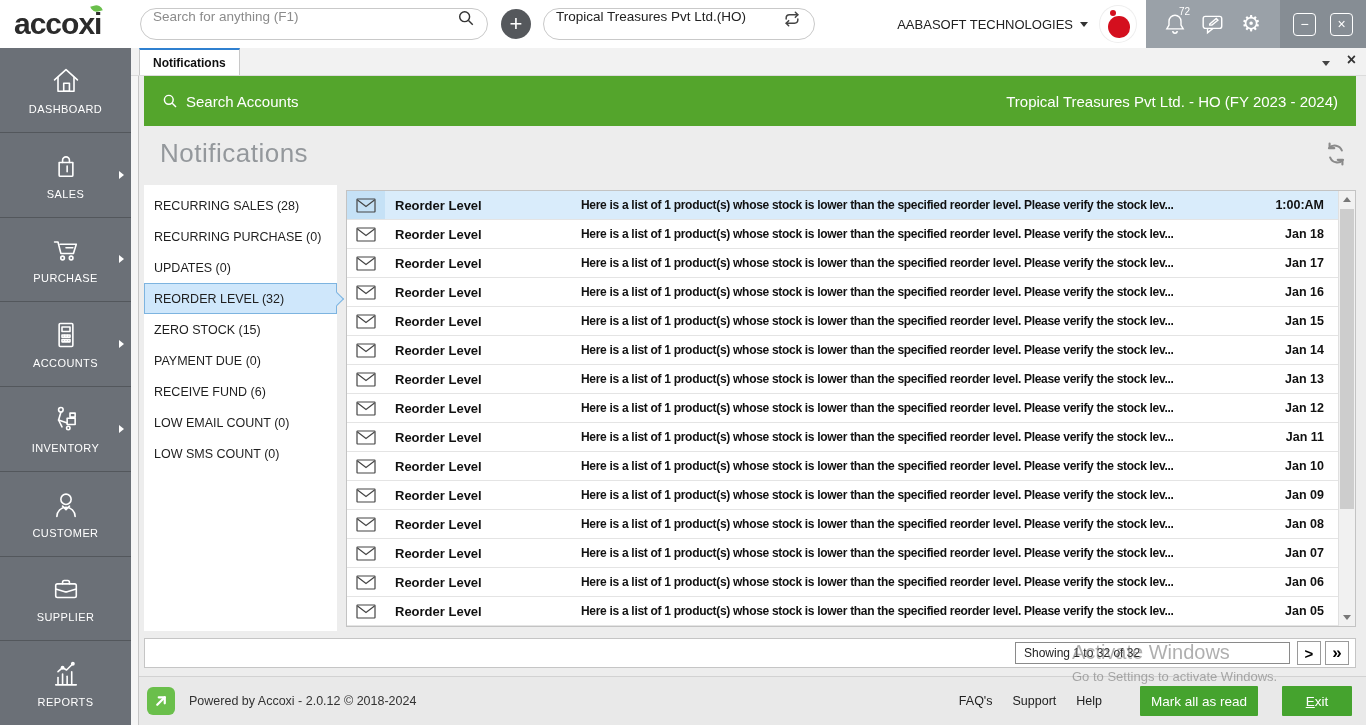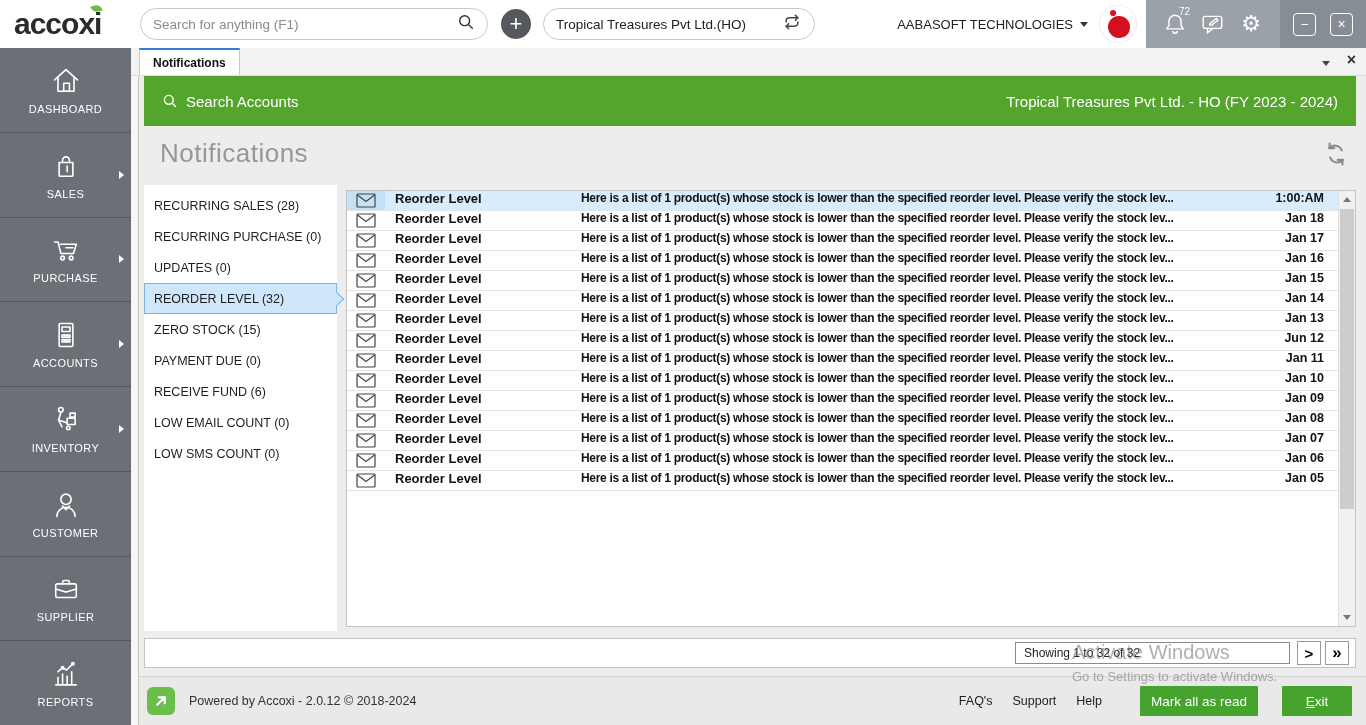--- a/index.html
+++ b/index.html
@@ -13,21 +13,21 @@
   }
   *{box-sizing:border-box;margin:0;padding:0;}
   html,body{margin:0;padding:0;background:#fff;}
   body{font-family:"Liberation Sans",sans-serif;}
   .screen{position:relative;width:1366px;height:725px;overflow:hidden;background:#bef264;}
 
   
   .topbar{position:absolute;left:0;top:0;width:1366px;height:48px;background:#fff;display:flex;align-items:center;}
   .logo{position:relative;margin-left:14px;font-size:30px;font-weight:bold;color:#2b2b2b;letter-spacing:-1px;width:112px;flex:0 0 auto;}
   .logo .leaf{position:absolute;right:24px;top:-2px;width:11px;height:7px;background:var(--logo-green);border-radius:0 8px 0 8px;transform:rotate(-18deg);}
-  .pill{height:32px;border:1px solid #c9c9c9;border-radius:16px;display:flex;align-items:center;background:#fff;}
+  .pill{height:32px;border:1px solid #c9c9c9;border-radius:16px;display:flex;background:#fff;}
   .search-pill{margin-left:14px;width:348px;padding:0 12px;justify-content:space-between;}
   .search-pill .ph{color:#8b8b8b;font-size:13.5px;}
   .add-btn{margin-left:13px;width:30px;height:30px;border-radius:50%;background:#55585c;color:#fff;font-size:22px;line-height:28px;text-align:center;border:none;flex:0 0 auto;}
   .company-pill{margin-left:12px;width:272px;padding:0 12px;justify-content:space-between;}
   .company-pill .val{color:#222;font-size:13.5px;}
   .spacer{flex:1;}
   .org{display:flex;align-items:center;color:#222;font-size:13px;margin-right:12px;cursor:default;}
   .caret-down{width:0;height:0;border-left:4px solid transparent;border-right:4px solid transparent;border-top:5px solid #333;margin-left:7px;}
   .avatar{position:relative;width:36px;height:36px;border-radius:50%;background:#fff;box-shadow:0 0 0 1px #eee;margin-right:10px;flex:0 0 auto;overflow:hidden;}
   .avatar .blob{position:absolute;left:8px;top:10px;width:22px;height:22px;background:#d40f1e;border-radius:50% 50% 48% 52%;}
@@ -64,21 +64,21 @@
   .page-title{position:absolute;left:29px;top:90px;font-size:26px;font-weight:400;color:#94989c;letter-spacing:0.5px;}
   .refresh-btn{position:absolute;right:16px;top:92px;width:28px;height:28px;cursor:pointer;}
 
   .cat-panel{position:absolute;left:13px;top:137px;width:193px;height:446px;background:#fff;padding-top:5px;}
   .cat-item{position:relative;height:31px;display:flex;align-items:center;padding-left:9px;font-size:12.5px;color:#1e1e1e;cursor:pointer;border:1px solid transparent;}
   .cat-item.selected{background:#cfe7fb;border:1px solid #7db4e0;}
   .cat-item.selected::after{content:'';position:absolute;right:-6px;top:50%;width:9px;height:9px;background:#cfe7fb;border-top:1px solid #7db4e0;border-right:1px solid #7db4e0;transform:translateY(-50%) rotate(45deg);}
 
   .table{position:absolute;left:215px;top:142px;width:1010px;height:437px;background:#fff;border:1px solid #c3c3c3;}
   .rows{position:absolute;left:0;top:0;right:17px;bottom:0;overflow:hidden;}
-  .n-row{height:20px;display:flex;border-bottom:1px solid #e4e4e4;background:#fff;cursor:pointer;}
+  .n-row{height:29px;display:flex;align-items:center;border-bottom:1px solid #e4e4e4;background:#fff;cursor:pointer;}
   .n-row.selected{background:var(--selection-blue);}
   .icon-cell{width:38px;height:100%;display:flex;align-items:center;justify-content:center;flex:0 0 auto;}
   .n-row.selected .icon-cell{background:var(--selection-icon-blue);}
   .title-cell{width:196px;font-size:13px;font-weight:bold;color:#111;padding-left:10px;flex:0 0 auto;}
   .msg-cell{flex:1;font-size:12px;font-weight:bold;color:#111;letter-spacing:-0.3px;white-space:nowrap;overflow:hidden;}
   .date-cell{width:108px;flex:0 0 auto;text-align:right;padding-right:14px;font-size:12.5px;font-weight:bold;color:#111;}
 
   .scrollbar{position:absolute;right:0;top:0;bottom:0;width:17px;background:#f1f1f1;border-left:1px solid #e0e0e0;}
   .sb-arrow{position:absolute;left:0;width:16px;height:17px;display:flex;align-items:center;justify-content:center;cursor:pointer;}
   .sb-up{top:0;}
@@ -398,21 +398,21 @@
           </div>
           <div class="n-row">
             <span class="icon-cell">
               <svg width="20" height="15" viewBox="0 0 20 15" fill="none" stroke="#444" stroke-width="1.2">
                 <rect x="1" y="1" width="18" height="13" rx="0.5"></rect>
                 <path d="M1.5 2L10 8.5 18.5 2"></path>
               </svg>
             </span>
             <span class="title-cell">Reorder Level</span>
             <span class="msg-cell">Here is a list of 1 product(s) whose stock is lower than the specified reorder level. Please verify the stock lev...</span>
-            <span class="date-cell">Jun 12</span>
+            <span class="date-cell">Jan 12</span>
           </div>
           <div class="n-row">
             <span class="icon-cell">
               <svg width="20" height="15" viewBox="0 0 20 15" fill="none" stroke="#444" stroke-width="1.2">
                 <rect x="1" y="1" width="18" height="13" rx="0.5"></rect>
                 <path d="M1.5 2L10 8.5 18.5 2"></path>
               </svg>
             </span>
             <span class="title-cell">Reorder Level</span>
             <span class="msg-cell">Here is a list of 1 product(s) whose stock is lower than the specified reorder level. Please verify the stock lev...</span>

